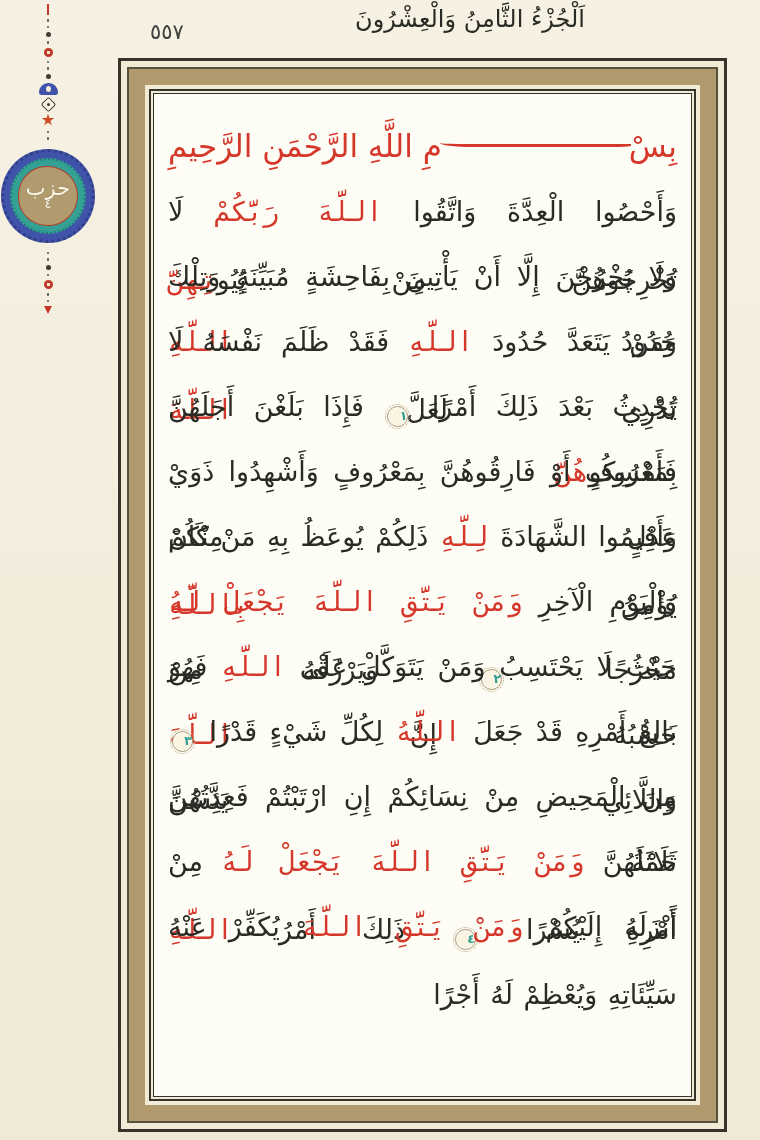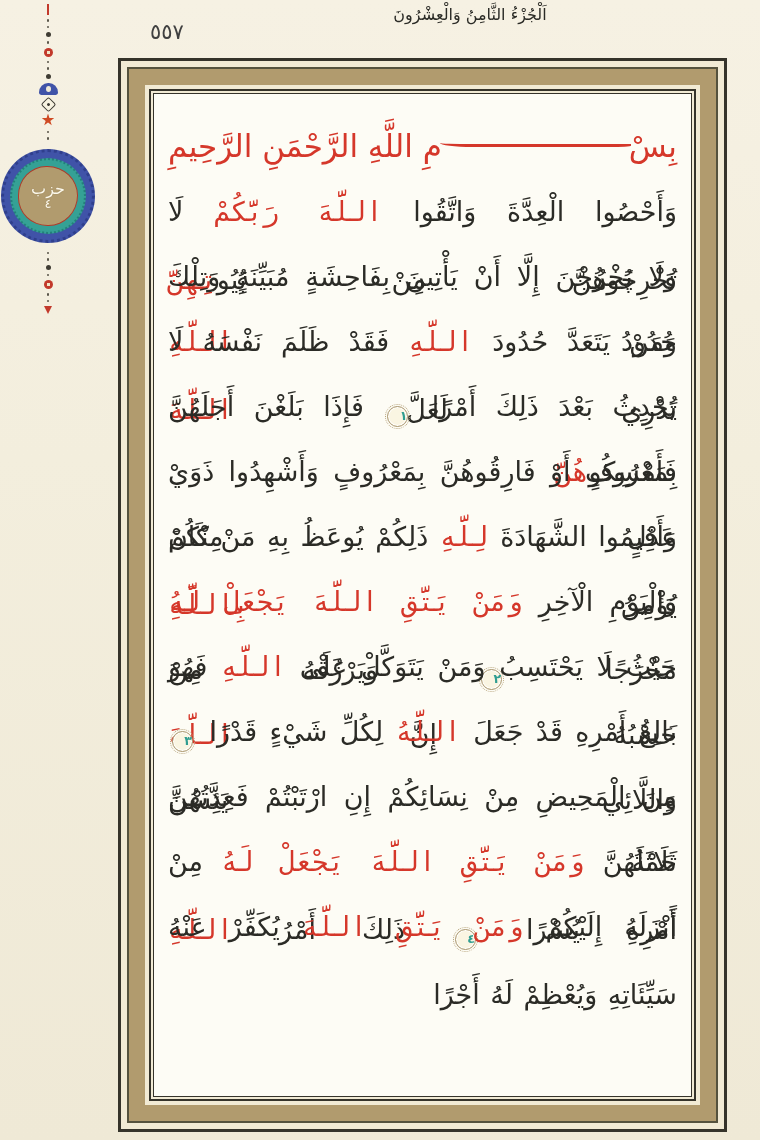--- a/index.html
+++ b/index.html
@@ -11,21 +11,21 @@
   html,body{width:760px;height:1140px;overflow:hidden;}
   body{
     background:linear-gradient(180deg,#f6f1e3 0%,#f3eedd 40%,#efe9d6 100%);
     font-family:"DejaVu Sans",sans-serif;
     position:relative;
     direction:rtl;
   }
   
   .juz-header{
     position:absolute;top:5px;left:330px;width:280px;
-    text-align:center;font-size:16px;color:var(--ink);
+    text-align:center;font-size:24px;color:var(--ink);
     direction:rtl;white-space:nowrap;
   }
   .page-number{
     position:absolute;top:20px;left:150px;
     font-size:21px;color:#404040;letter-spacing:1px;direction:ltr;
   }
   
   .f1{position:absolute;left:118px;top:58px;width:609px;height:1074px;
       border:3px solid var(--frame-dark);background:var(--cream);padding:6px;}
   .f2{width:100%;height:100%;border:2px solid #55523d;background:var(--tan);padding:16px;}
@@ -83,21 +83,21 @@
     border-right:4px solid transparent;border-top:8px solid #c2392b;}
   .medallion{width:94px;height:94px;position:relative;margin:5px 0;flex:none;}
   .m-blue{position:absolute;inset:0;border-radius:50%;background:var(--blue);
     border:3px dotted #2f3f8d;}
   .m-teal{position:absolute;inset:9px;border-radius:50%;background:var(--teal2);
     border:2px dotted #23807a;}
   .m-core{position:absolute;inset:17px;border-radius:48% 52% 50% 50% / 50% 50% 52% 48%;
     background:var(--tan);border:1.5px solid #b03a2a;
     display:flex;flex-direction:column;align-items:center;justify-content:center;
     color:#fdf9ec;text-shadow:0 0 1px #8a774c;}
-  .m-core .hizb-word{font-size:16px;line-height:17px;}
+  .m-core .hizb-word{font-size:21px;line-height:17px;}
   .m-core .hizb-num{font-size:13px;line-height:14px;}
 </style>
 </head>
 <body>
 
 <div class="juz-header">اَلْجُزْءُ الثَّامِنُ وَالْعِشْرُونَ</div>
 <div class="page-number">٥٥٧</div>
 
 <div class="orn-col">
   <div id="chain-top" style="display:flex;flex-direction:column;align-items:center;gap:4px;">

